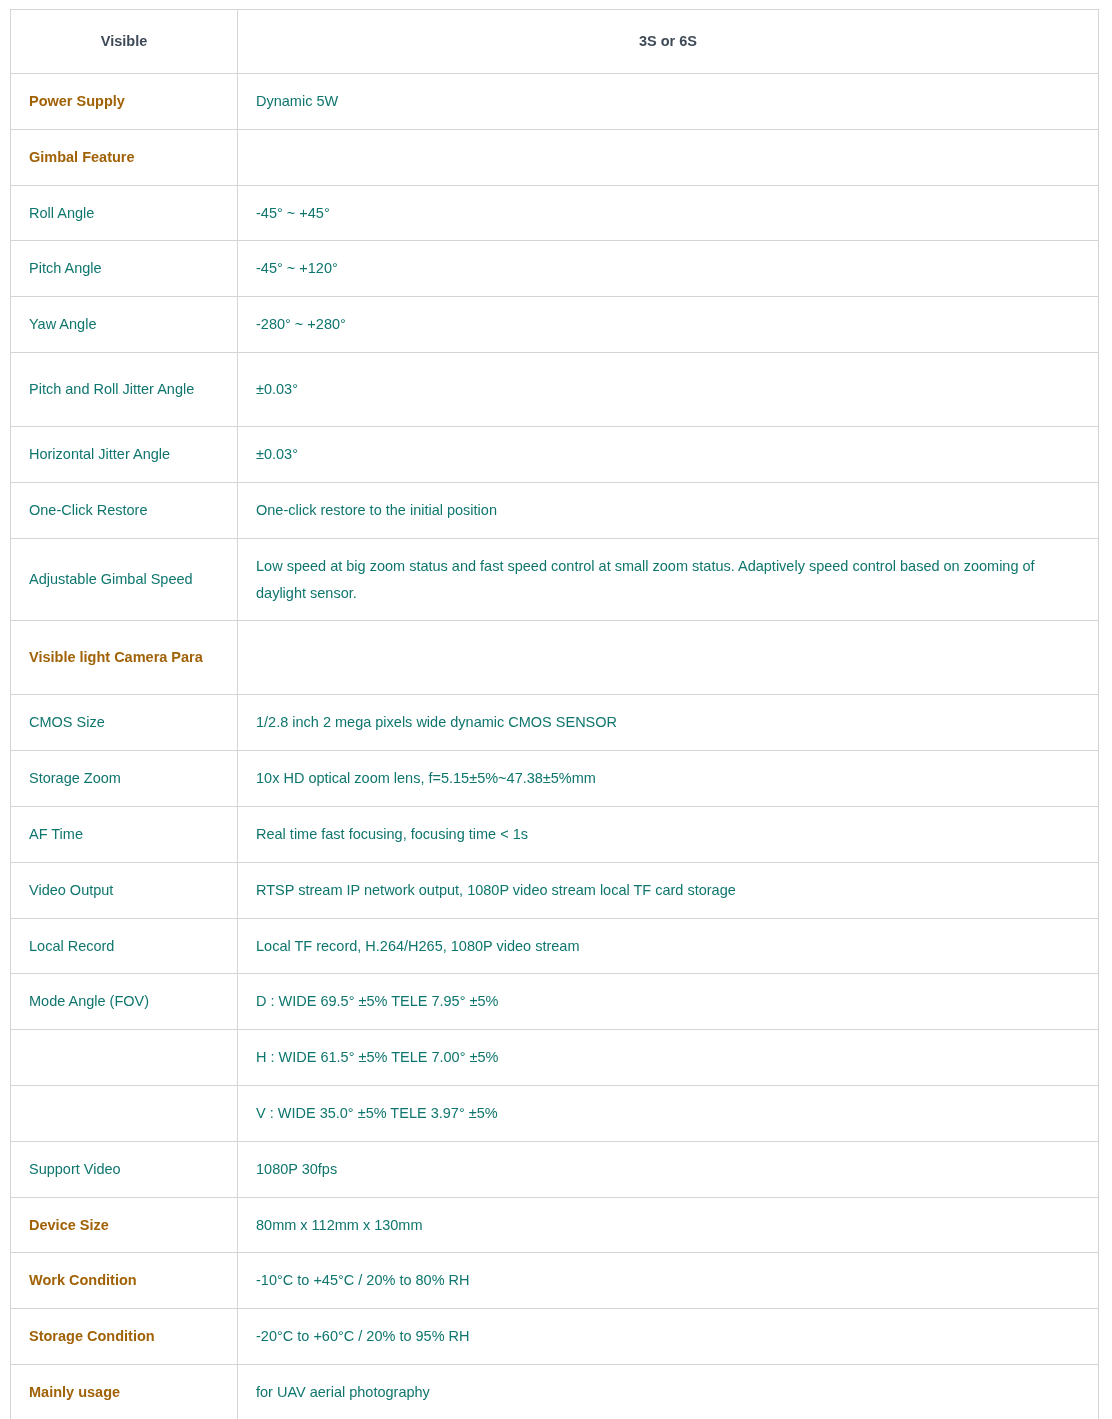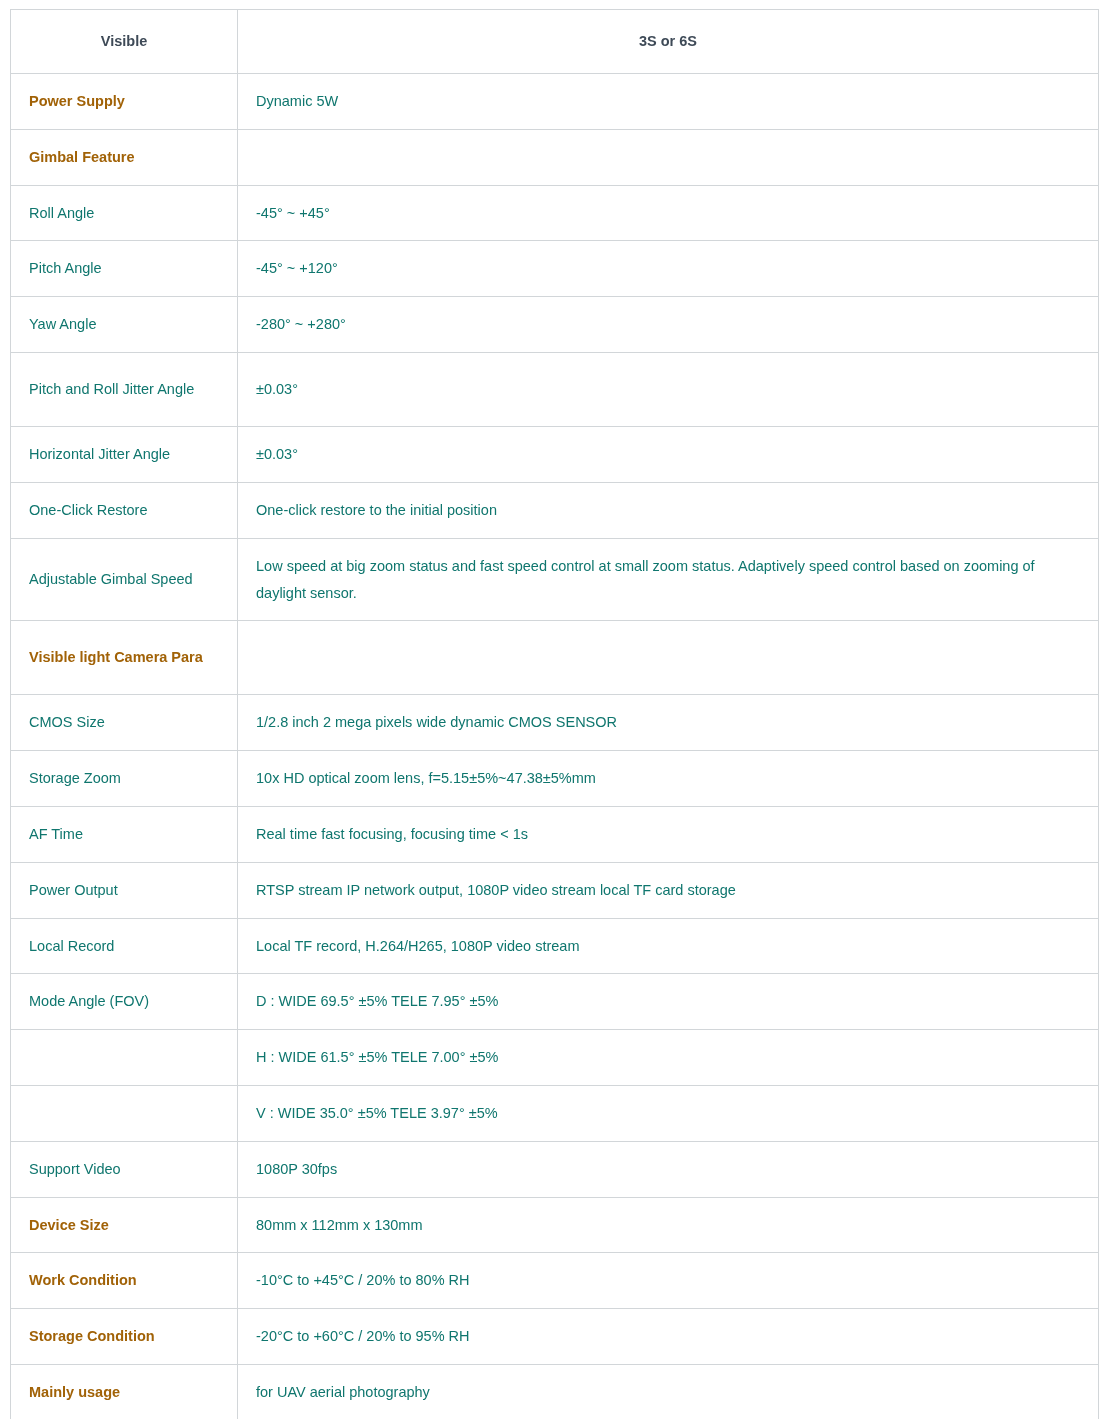--- a/index.html
+++ b/index.html
@@ -134,21 +134,21 @@
         </tr>
         <tr>
           <td class="label-cell">Storage Zoom</td>
           <td class="value-cell">10x HD optical zoom lens, f=5.15±5%~47.38±5%mm</td>
         </tr>
         <tr>
           <td class="label-cell">AF Time</td>
           <td class="value-cell">Real time fast focusing, focusing time &lt; 1s</td>
         </tr>
         <tr>
-          <td class="label-cell">Power Output</td>
+          <td class="label-cell">Video Output</td>
           <td class="value-cell">RTSP stream IP network output, 1080P video stream local TF card storage</td>
         </tr>
         <tr>
           <td class="label-cell">Local Record</td>
           <td class="value-cell">Local TF record, H.264/H265, 1080P video stream</td>
         </tr>
         <tr>
           <td class="label-cell">Mode Angle (FOV)</td>
           <td class="value-cell">D : WIDE 69.5° ±5% TELE 7.95° ±5%</td>
         </tr>

